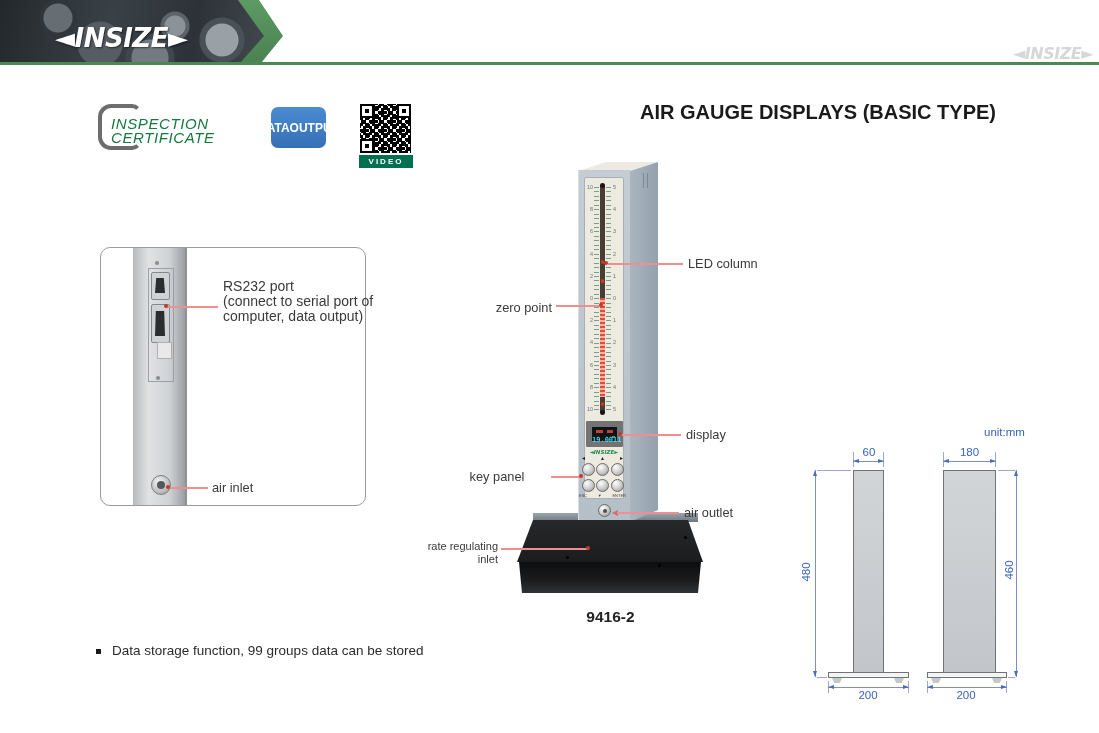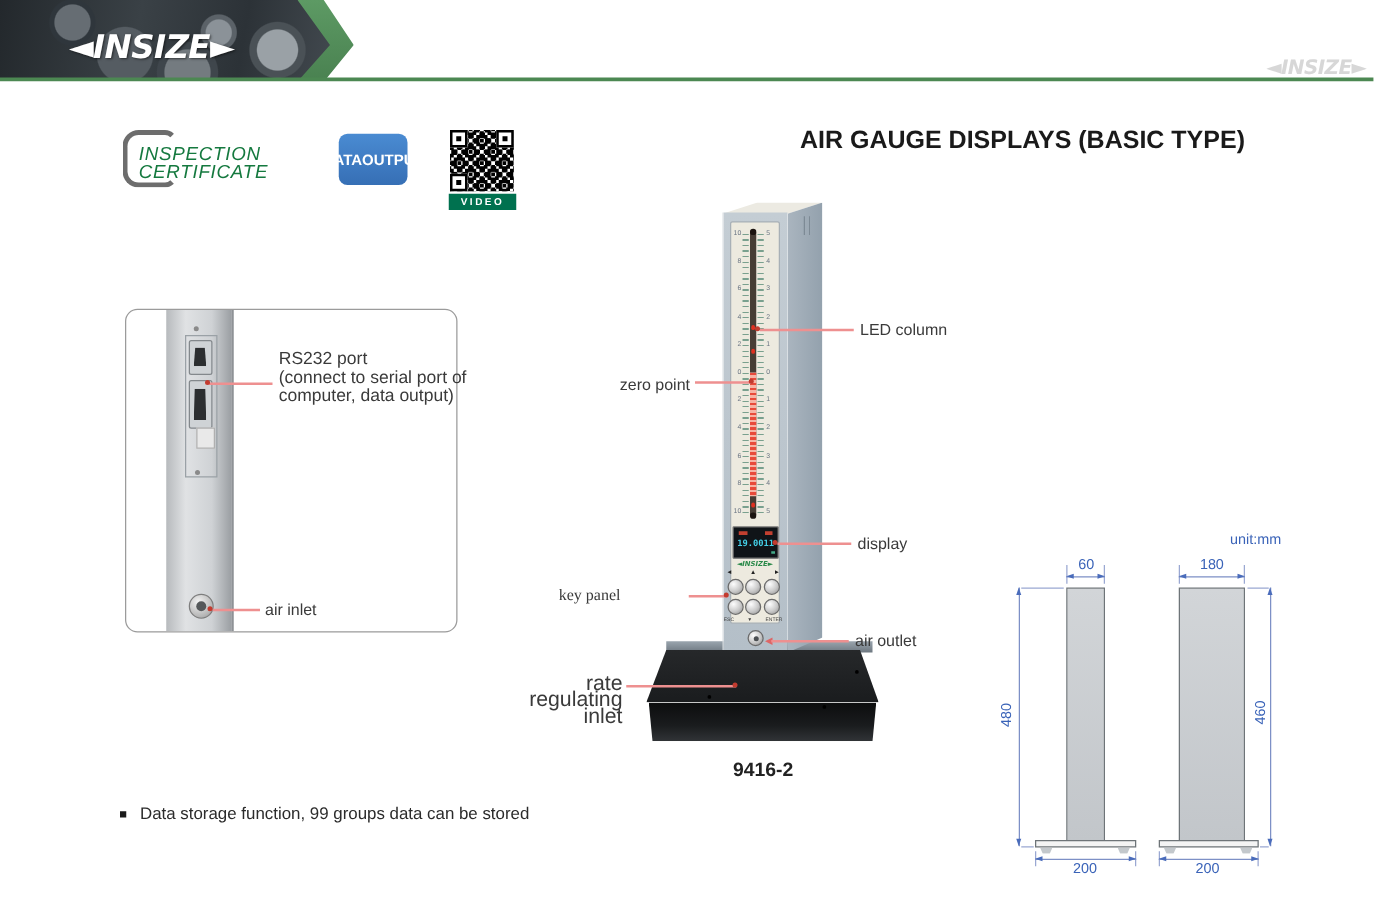--- a/index.html
+++ b/index.html
@@ -165,21 +165,21 @@
     <span class="num">2</span>
     <span class="num">1</span>
     <span class="num">0</span>
     <span class="num">1</span>
     <span class="num">2</span>
     <span class="num">3</span>
     <span class="num">4</span>
     <span class="num">5</span>
   </div>
 
-  <div class="a" style="left:586px;top:421px;width:37px;height:26px;background:#101418;border:1px solid #737373;box-sizing:border-box;border-radius:1px;">
+  <div class="a" style="left:586px;top:421px;width:37px;height:26px;background:#101418;border:6px solid #737373;box-sizing:border-box;border-radius:1px;">
     <div style="position:absolute;left:4px;top:3px;width:7px;height:2.5px;background:#c24030;"></div>
     <div style="position:absolute;right:4px;top:3px;width:6px;height:2.5px;background:#c24030;"></div>
     <div style="position:absolute;left:0;top:9px;width:100%;text-align:center;font-family:'DejaVu Sans Mono',monospace;font-size:7px;font-weight:bold;color:#45d2ea;">19.0011</div>
     <div style="position:absolute;right:2px;bottom:3px;width:3px;height:2px;background:#4a8;"></div>
   </div>
   <div class="a logoit" style="left:586px;top:449px;width:36px;text-align:center;font-size:5.5px;color:#2a8a4a;letter-spacing:0;">◄INSIZE►</div>
 
   <div class="a" style="left:581px;top:456px;width:43px;display:flex;justify-content:space-between;font-size:5px;color:#222;line-height:5px;">
     <span>◄</span>
     <span>▲</span>
@@ -219,30 +219,30 @@
   <div class="a lbl" style="left:688px;top:256px;">LED column</div>
 
   <div class="a lbl" style="left:452px;top:300px;width:100px;text-align:right;">zero point</div>
   <div class="a rline" style="left:556px;top:305px;width:45px;"></div>
   <div class="a rdot" style="left:599px;top:303px;"></div>
 
   <div class="a rdot" style="left:618px;top:432px;"></div>
   <div class="a rline" style="left:622px;top:434px;width:59px;"></div>
   <div class="a lbl" style="left:686px;top:427px;">display</div>
 
-  <div class="a lbl" style="left:447px;top:469px;width:100px;text-align:left;font-family:Liberation Serif, serif;">key panel</div>
+  <div class="a lbl" style="left:447px;top:469px;width:100px;text-align:center;">key panel</div>
   <div class="a rline" style="left:551px;top:476px;width:31px;"></div>
   <div class="a rdot" style="left:579px;top:474px;"></div>
 
   <div class="a" style="left:612px;top:510px;width:0;height:0;
     border-top:3px solid transparent;border-bottom:3px solid transparent;border-right:6px solid #d66;"></div>
   <div class="a rline" style="left:617px;top:512px;width:62px;"></div>
   <div class="a lbl" style="left:684px;top:505px;">air outlet</div>
 
-  <div class="a" style="left:398px;top:540px;width:100px;text-align:right;font-size:17px;color:#3a3a3a;line-height:13px;">
+  <div class="a" style="left:398px;top:540px;width:100px;text-align:right;font-size:11px;color:#3a3a3a;line-height:13px;">
     <div>rate regulating</div>
     <div>inlet</div>
   </div>
   <div class="a rline" style="left:501px;top:548px;width:88px;"></div>
   <div class="a rdot" style="left:586px;top:546px;"></div>
 
   <div class="a" style="left:563px;top:608px;width:95px;text-align:center;font-size:15.5px;font-weight:bold;color:#222;">9416-2</div>
 
   <div class="a dimtxt" style="left:984px;top:426px;">unit:mm</div>
 

